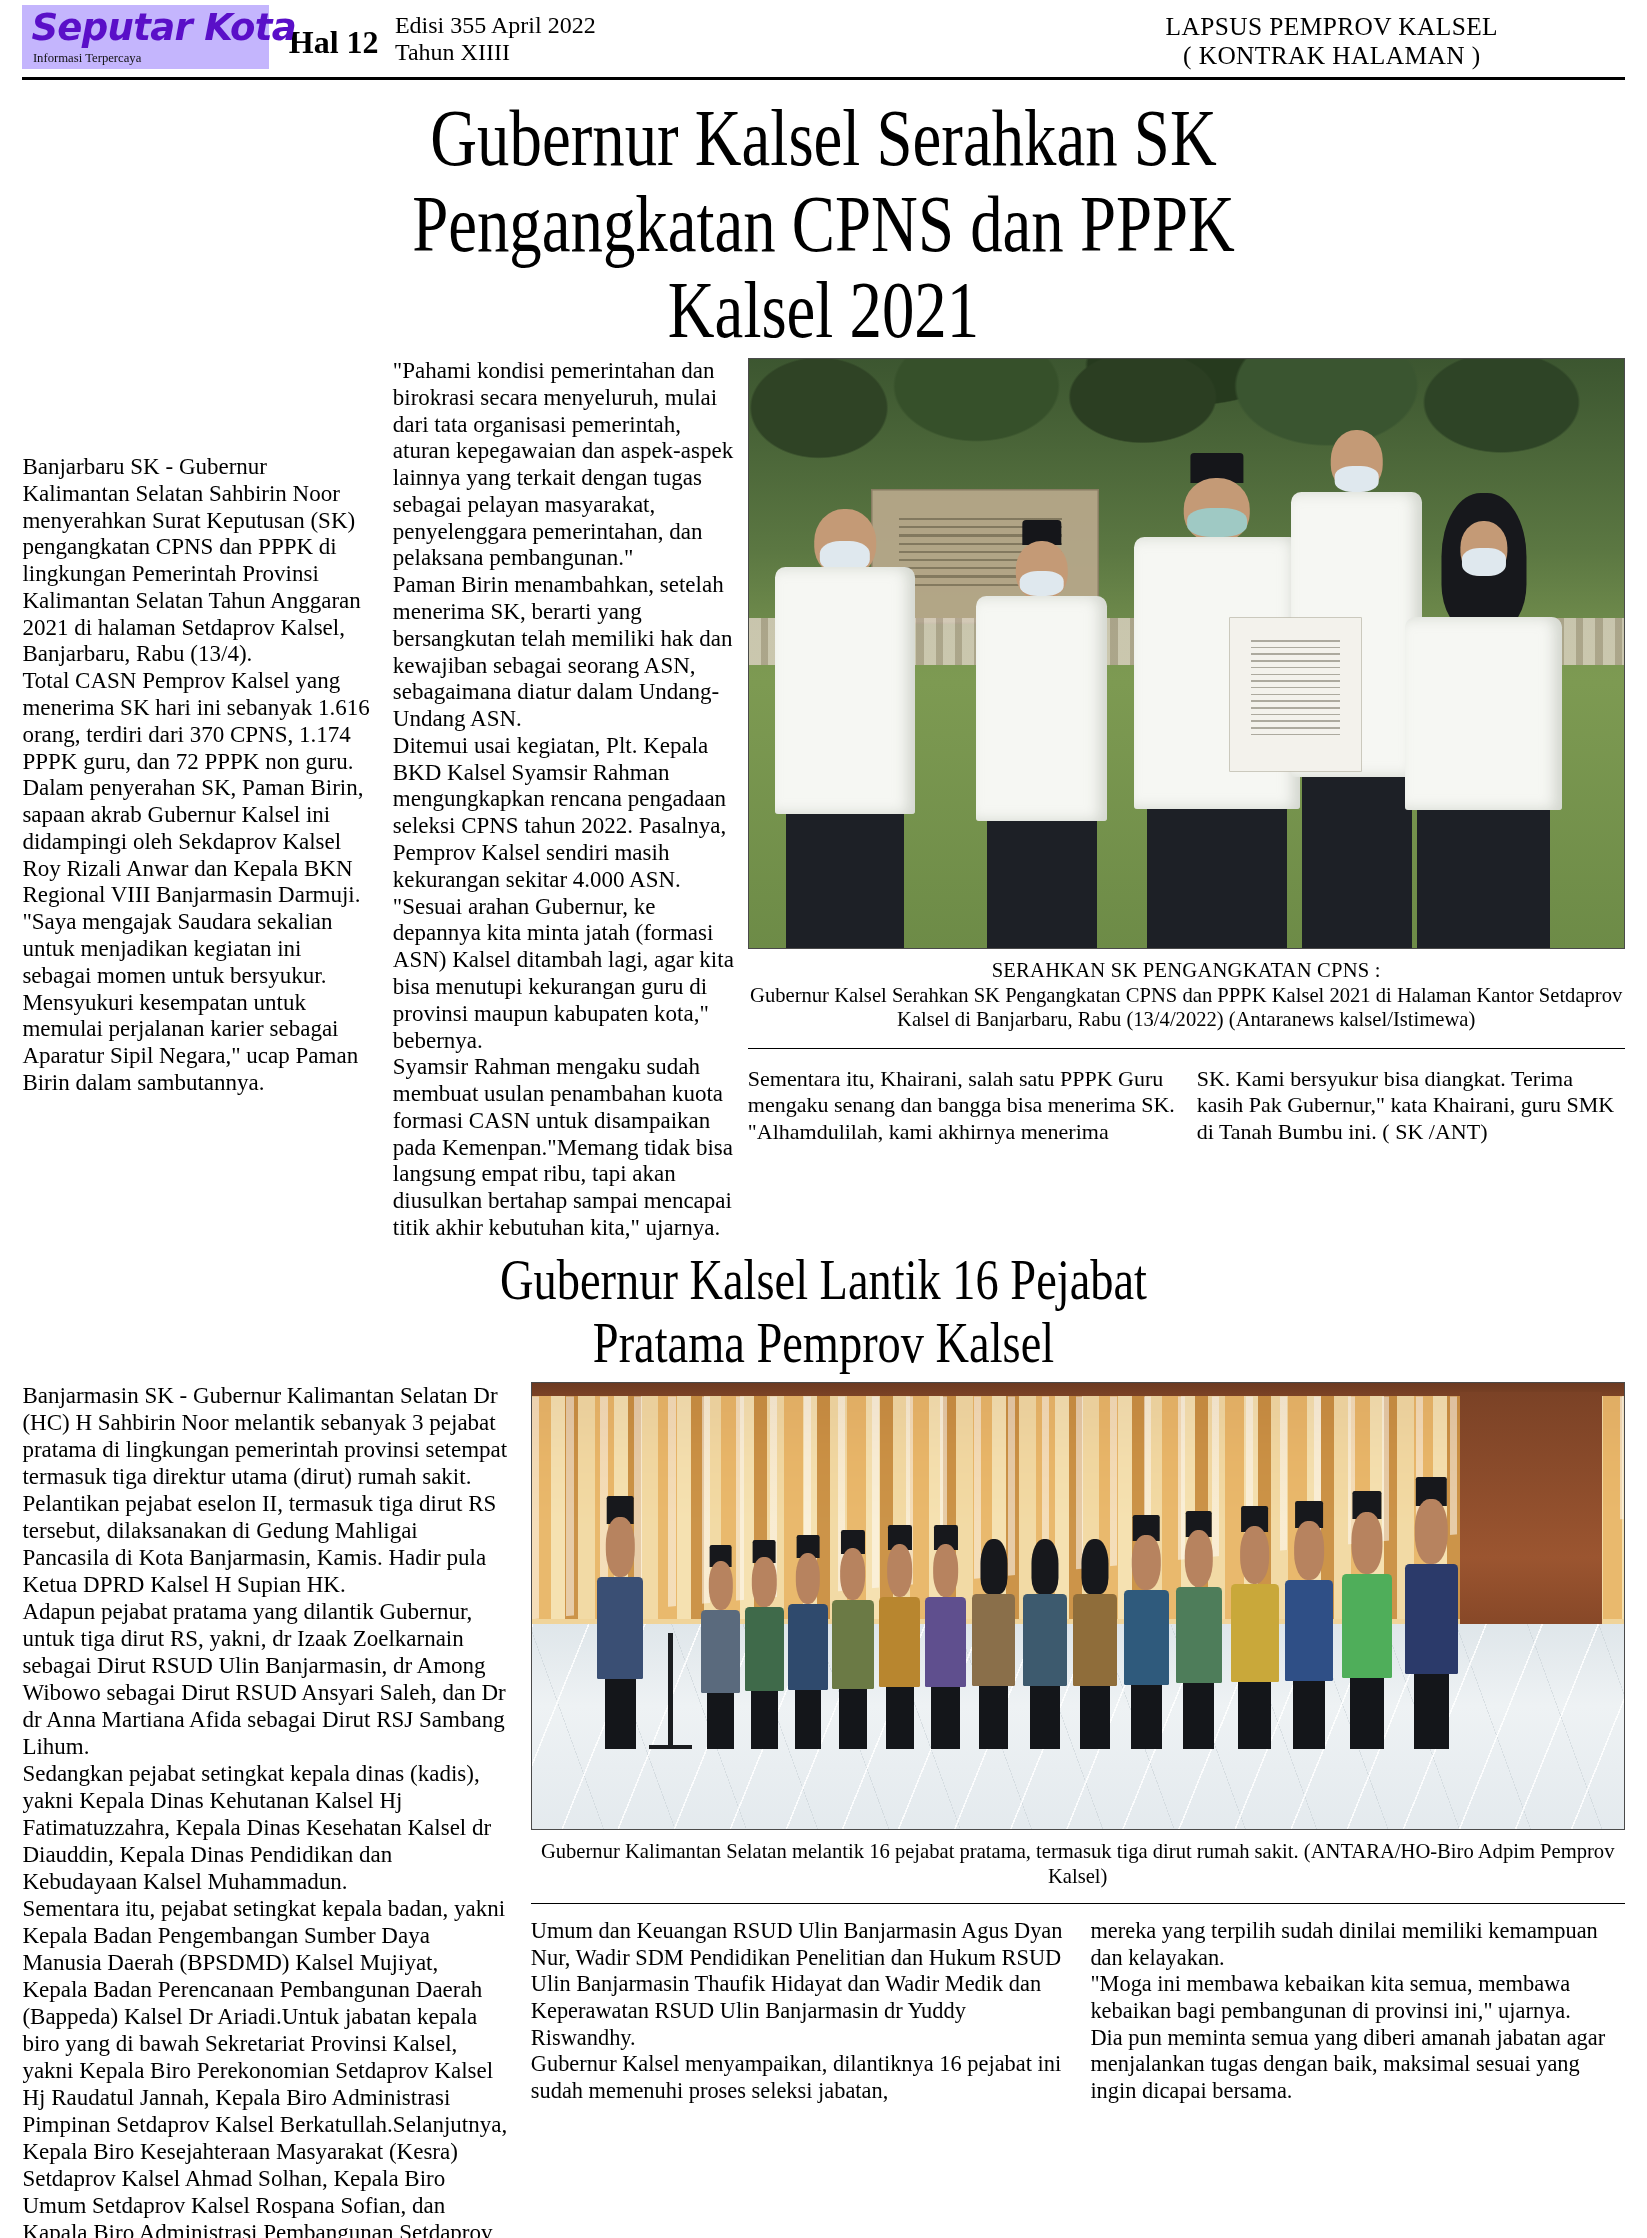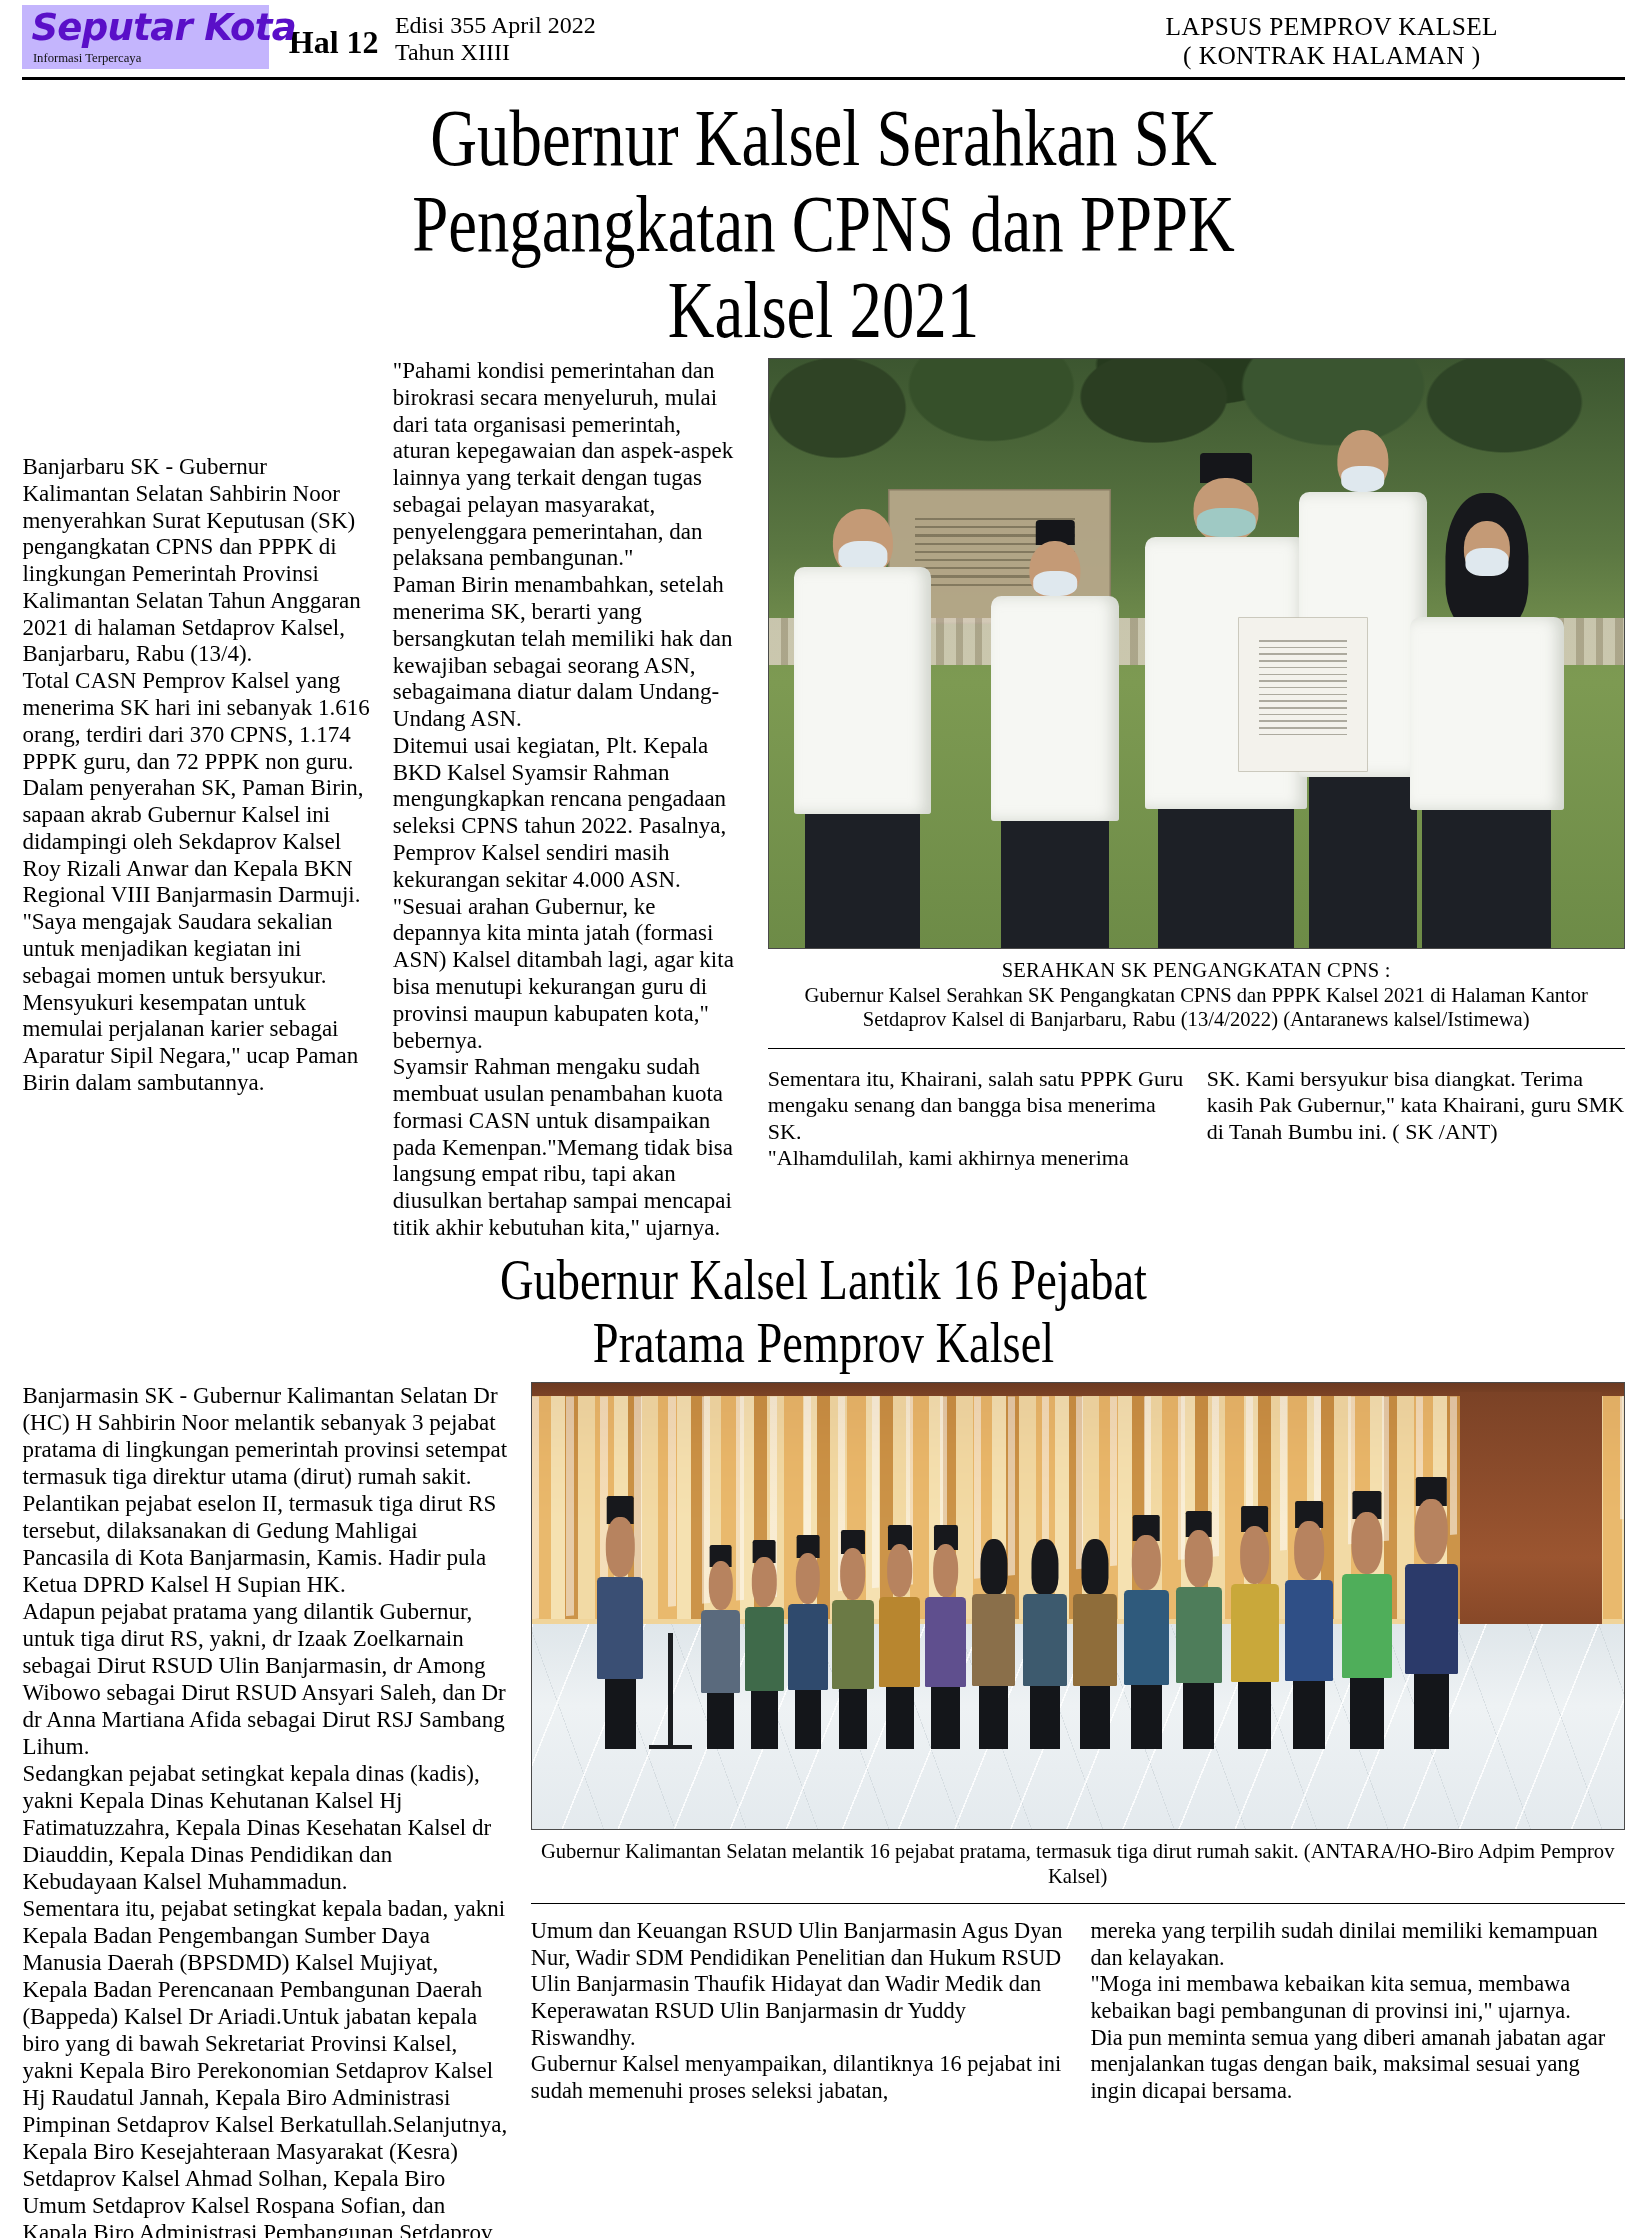--- a/index.html
+++ b/index.html
@@ -124,21 +124,21 @@
   .col {
     font-family: "Liberation Serif", serif;
     font-size: 23px;
     line-height: 1.165;
     text-align: left;
     hyphens: none;
   }
   .col p { margin: 0; }
   .c1 { width: 348px; flex: 0 0 348px; padding-top: 96px; }
   .c2 { width: 348px; flex: 0 0 348px; margin-left: 22.4px; }
-  .c3 { flex: 1 1 auto; margin-left: 27px; }
+  .c3 { flex: 1 1 auto; margin-left: 7px; }
 
   .photo {
     width: 100%;
     position: relative;
     overflow: hidden;
     border: 0.7px solid #4a4a4a;
     box-sizing: border-box;
   }
   .photo1 { height: 591px; }
   .photo2 { height: 448px; }

